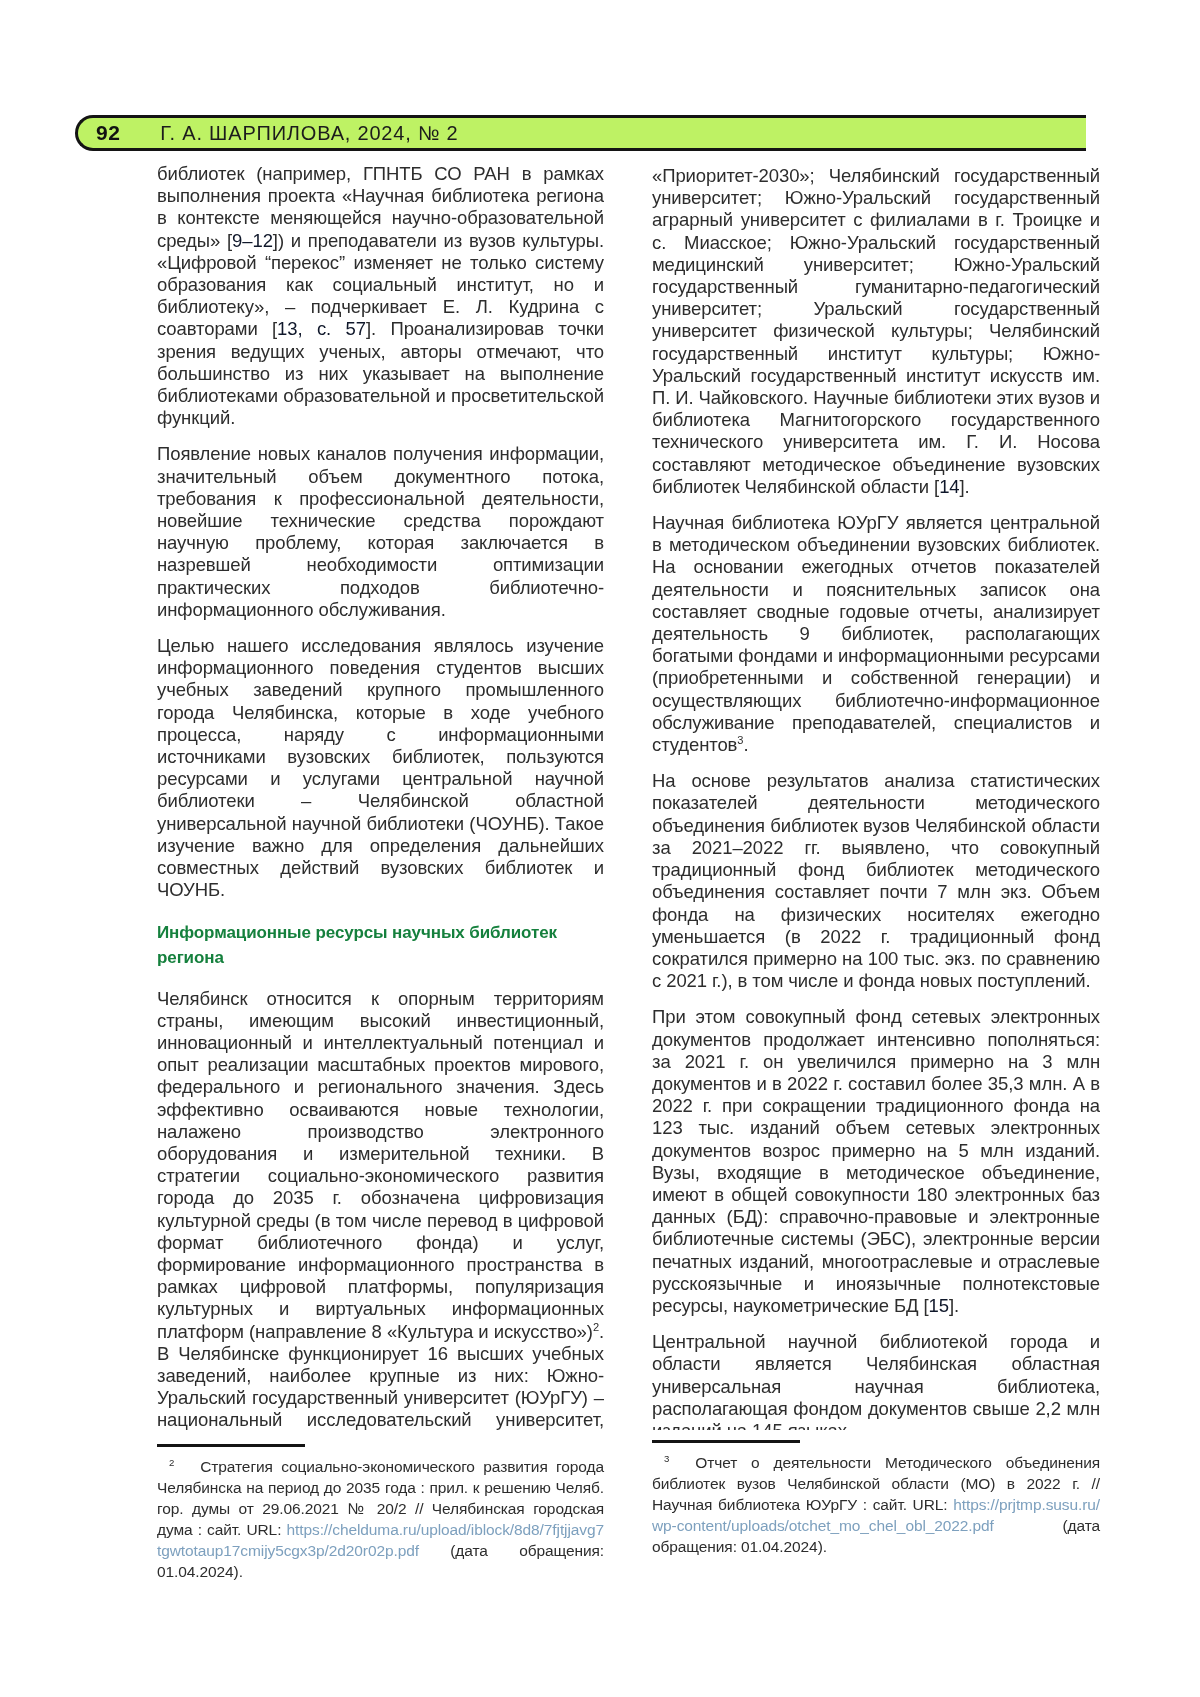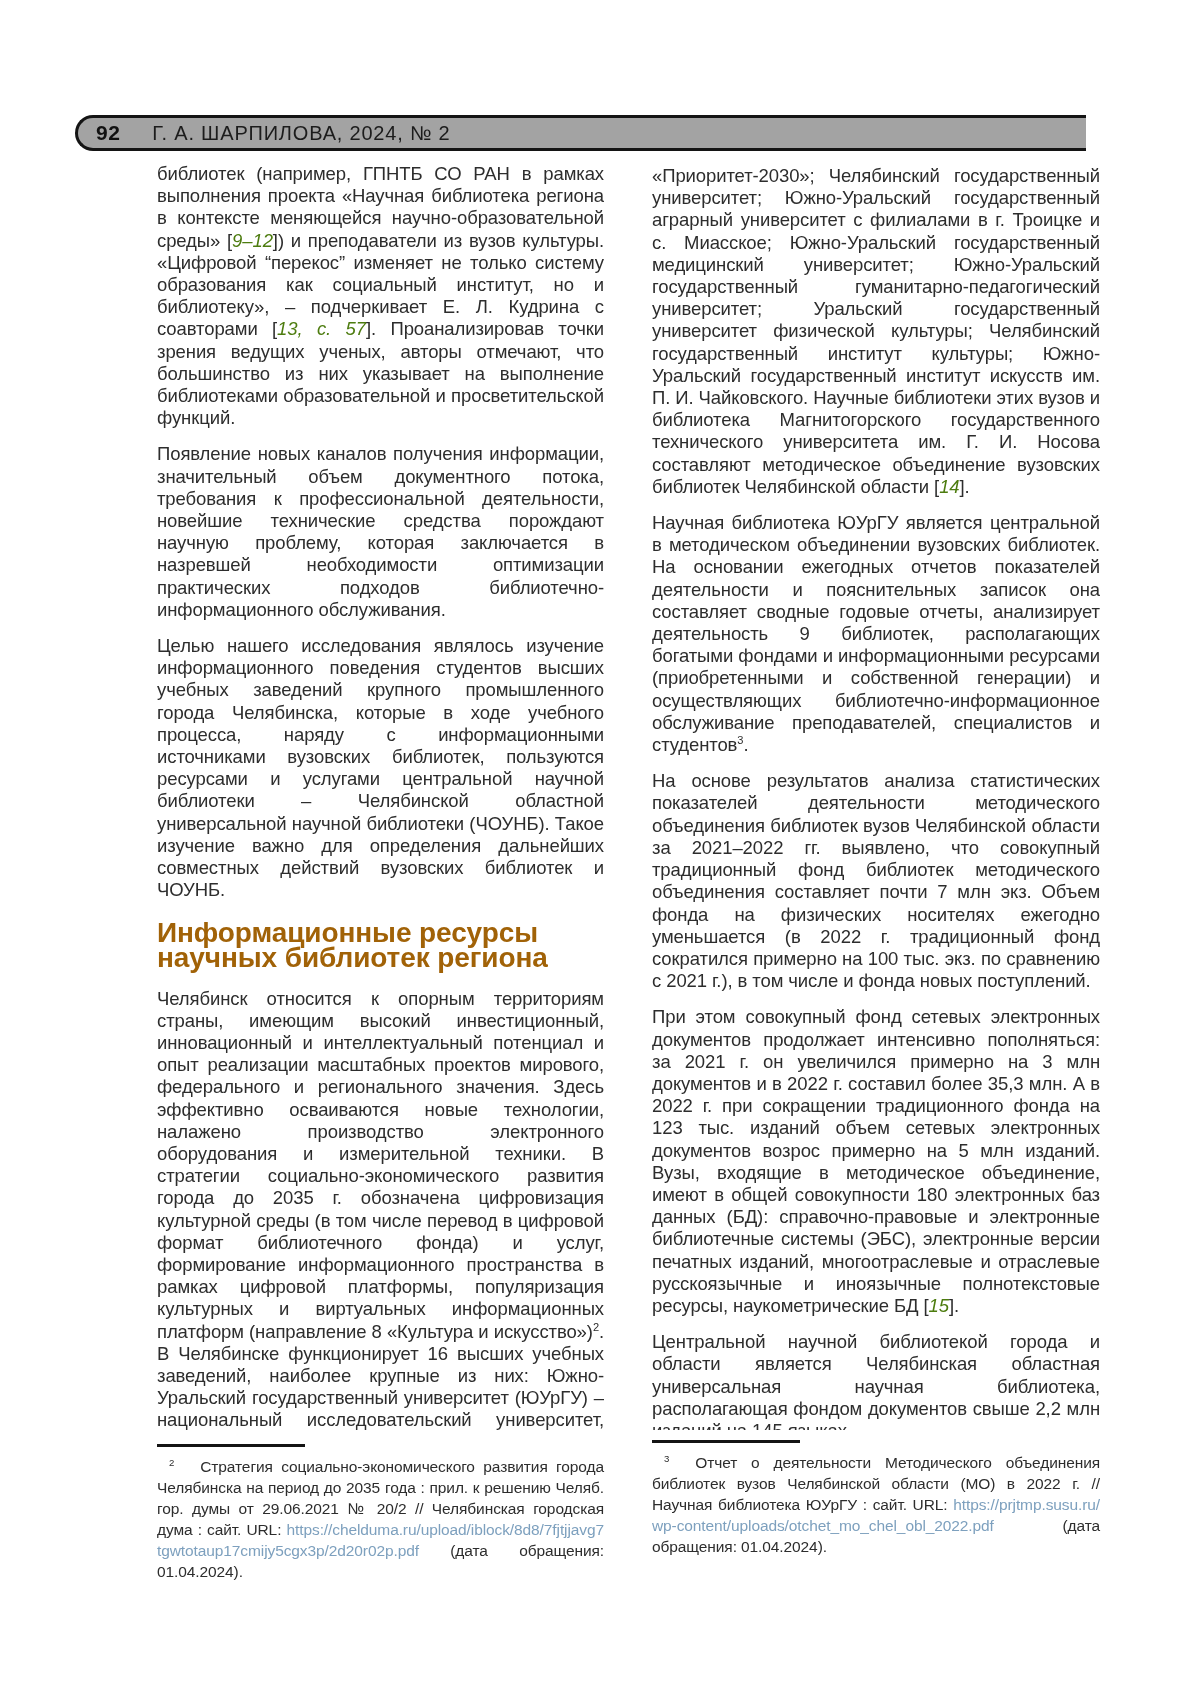--- a/index.html
+++ b/index.html
@@ -12,29 +12,29 @@
     color:#2d2d2d;
     overflow:hidden;
   }
   
   .running-head {
     position:absolute; left:75px; top:115px;
     width:1011px; height:36px;
     border:3px solid #141414; border-right:none;
     border-radius:18px 0 0 18px;
     display:flex; align-items:center;
-    background:#a3a3a3;
+    background:#bef264;
   }
   .pageno {
     margin-left:18px;
     font-size:21px; font-weight:bold; color:#121212;
     letter-spacing:0.5px;
   }
   .running-title {
-    margin-left:32px;
+    margin-left:40px;
     font-size:20px; color:#1c1c1c;
     letter-spacing:0.8px;
     white-space:nowrap;
   }
   
   .col {
     position:absolute;
     display:flex; flex-direction:column;
   }
   .col-left  { left:157px; top:163px; width:447px; height:1419px; }
@@ -43,26 +43,26 @@
   .col-footnote { flex:0 0 auto; margin-top:10px; }
 
   p.para {
     font-size:18.5px; line-height:22.2px;
     letter-spacing:-0.1px;
     text-align:justify;
     color:#2d2d2d;
     margin:0 0 14px 0;
   }
   h2.section-heading {
-    font-size:28px; line-height:25px;
-    font-weight:bold; color:#a16207;
+    font-size:17px; line-height:25px;
+    font-weight:bold; color:#15803d;
     margin:18px 0 18px 0;
     letter-spacing:-0.1px;
   }
-  .cite { color:#4d7c0f;font-style:italic; }
+  .cite { color:#0f172a; }
   sup.fnref { font-size:0.6em; line-height:0; }
 
   .fnrule {
     width:148px; height:3px;
     background:#141414;
     margin:0 0 9px 0;
   }
   p.fn {
     font-size:15.5px; line-height:21px;
     text-align:justify;

